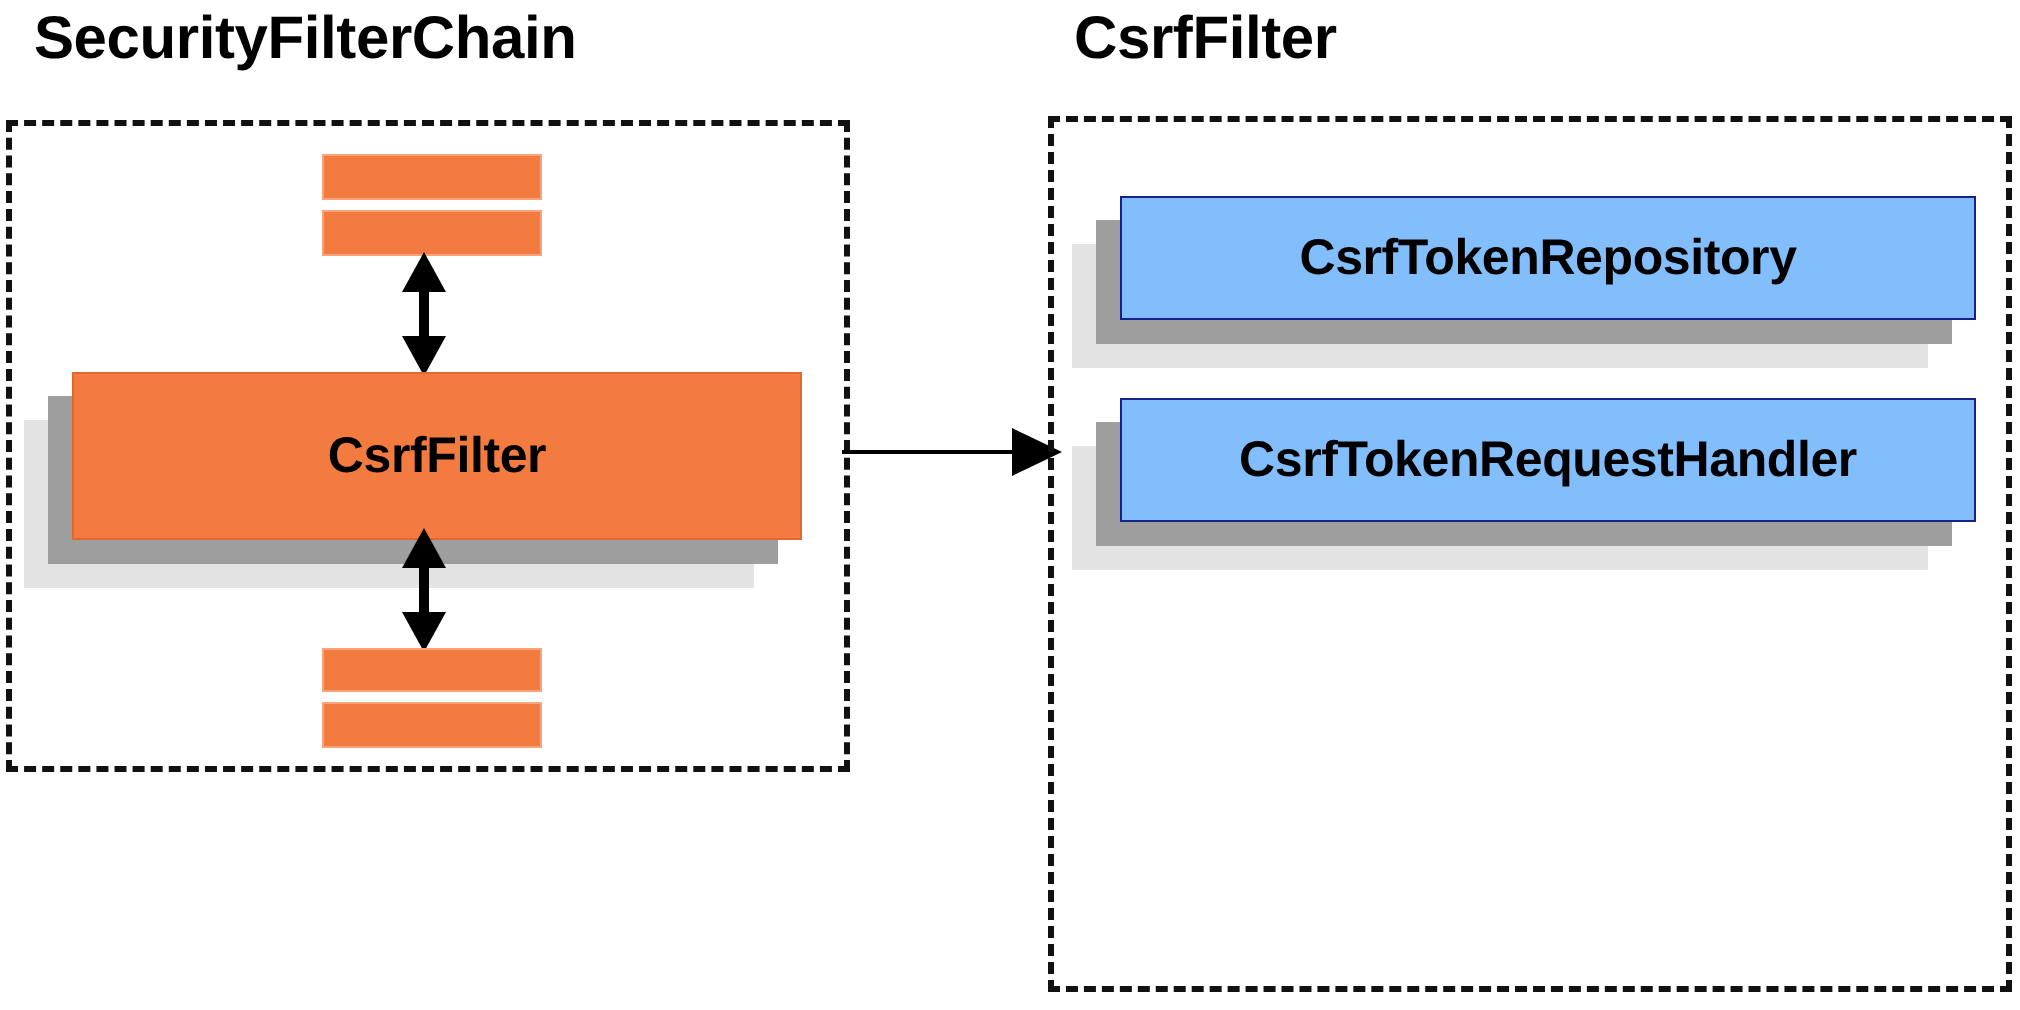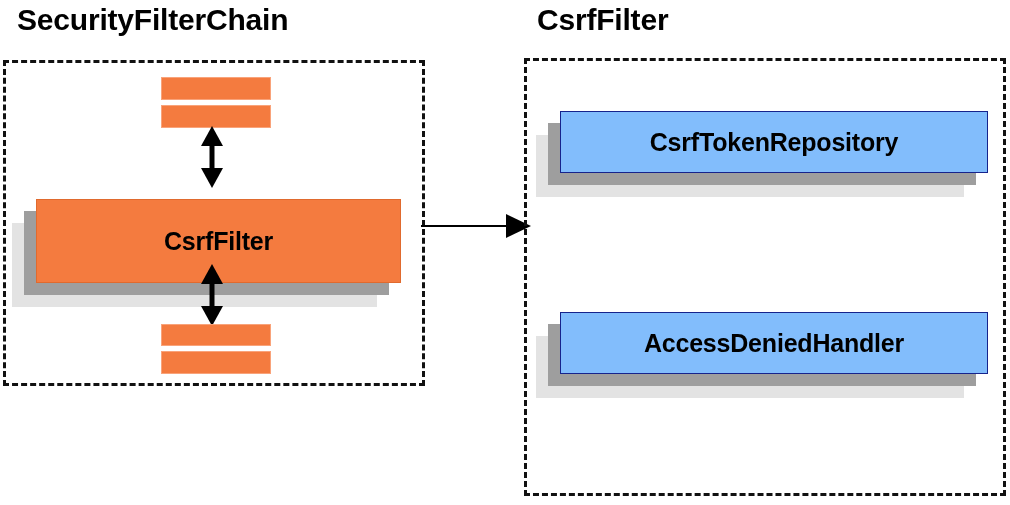--- a/index.html
+++ b/index.html
@@ -41,21 +41,21 @@
   }
   #panel-left  { left: 3px;   top: 60px; width: 422px; height: 326px; }
   #panel-right { left: 524px; top: 58px; width: 482px; height: 438px; }
 
   
   .stack { position: absolute; }
   .stack .sh-light,
   .stack .sh-dark,
   .stack .face {
     position: absolute;
-    left: 0; top: 17px;
+    left: 0; top: 4px;
     width: 100%; height: 100%;
     box-sizing: border-box;
     text-align: center;
   }
   .stack .sh-light { transform: translate(-24px, 24px); background: #e3e3e3; }
   .stack .sh-dark  { transform: translate(-12px, 12px); background: #9e9e9e; }
   .stack .face {
     display: flex;
     align-items: center;
     justify-content: center;
@@ -136,23 +136,23 @@
   <div id="panel-right" class="dashed-panel"></div>
 
   <div class="stack card-blue" style="left:560px; top:94px; width:428px; height:62px;">
     <div class="sh-light"></div>
     <div class="sh-dark"></div>
     <div class="face">
       <span>CsrfTokenRepository</span>
     </div>
   </div>
 
-
-  <div class="stack card-blue" style="left:560px; top:295px; width:428px; height:62px;">
+  <div class="stack card-blue" style="left:560px; top:195px; width:428px; height:62px;">
     <div class="sh-light"></div>
     <div class="sh-dark"></div>
     <div class="face">
-      <span>AccessDeniedHandler</span>
+      <span>CsrfTokenRequestHandler</span>
     </div>
   </div>
+
 
 
 </div>
 
 </body></html>

